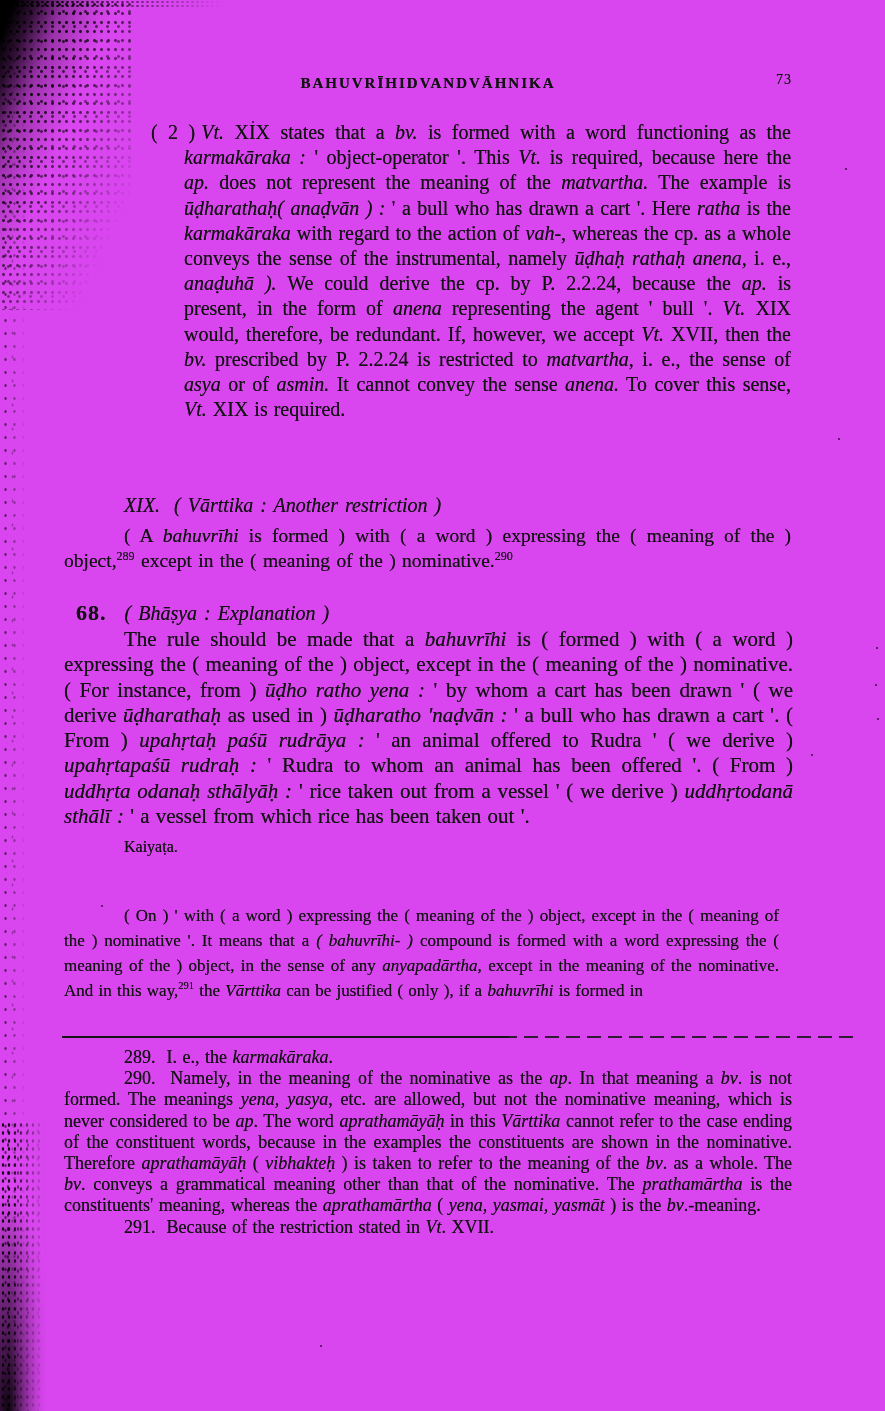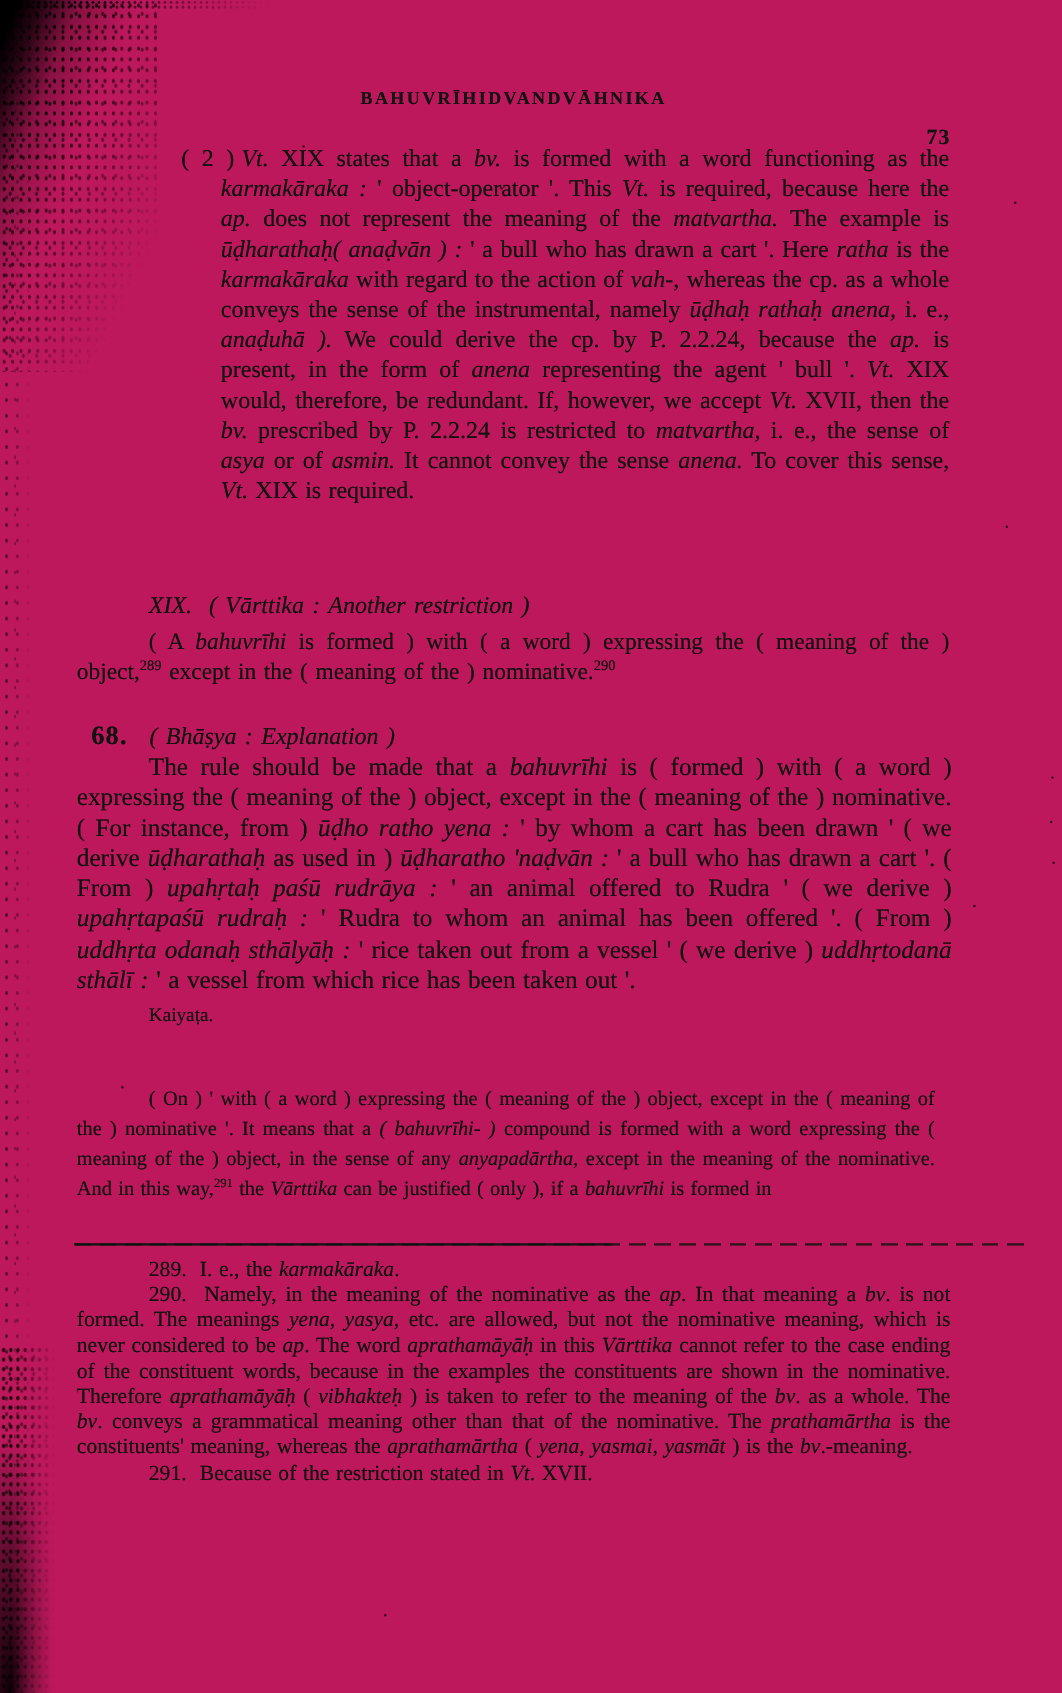--- a/index.html
+++ b/index.html
@@ -1,19 +1,19 @@
 <!DOCTYPE html>
 <html><head>
 <meta charset="utf-8">
 <style>
   html,body{margin:0;padding:0;background:#e8e8e4;}
   .page{
     position:relative;
     width:885px;height:1411px;
-    background:#be185d;
+    background:#d946ef;
     overflow:hidden;
     color:#121212;
     font-family:"Liberation Serif","DejaVu Serif",serif;
   }
   .page p{margin:0;text-shadow:0 0 .45px rgba(15,15,15,.7);}
   i{font-style:italic;}
   sup{font-size:.62em;vertical-align:super;line-height:0;}
 
   
   .noise-left{
@@ -48,21 +48,21 @@
     position:absolute;left:0;top:0;width:235px;height:8px;
     background:radial-gradient(rgba(0,0,0,.9) 1px, transparent 1.5px) 0 0/5px 4px;
     -webkit-mask-image:linear-gradient(to right,#000 25%,transparent 96%);
             mask-image:linear-gradient(to right,#000 25%,transparent 96%);
   }
   .speck{position:absolute;width:2px;height:2px;background:#000;border-radius:50%;opacity:.75;}
 
   
   .running-head{position:absolute;left:64px;right:93px;top:74px;text-align:center;}
   .head-title{font-size:15px;font-weight:700;letter-spacing:2px;text-shadow:0 0 .45px rgba(15,15,15,.7);}
-  .page-number{position:absolute;right:0;top:-2px;font-size:18px;font-weight:700;letter-spacing:1px;text-shadow:0 0 .45px rgba(15,15,15,.7);margin-top:32px;}
+  .page-number{position:absolute;right:0;top:-2px;font-size:14px;font-weight:400;letter-spacing:1px;text-shadow:0 0 .45px rgba(15,15,15,.7);}
 
   
   .quote{
     position:absolute;left:184px;right:94px;top:120px;
     font-size:20px;line-height:25.2px;text-align:justify;text-indent:-33px;word-spacing:1px;
   }
   .qnum{padding-right:6px;}
   .vt-head{position:absolute;left:124px;top:494px;font-size:20px;font-style:italic;word-spacing:2px;text-align:right;}
   .vartika{
     position:absolute;left:64px;right:94px;top:524px;

